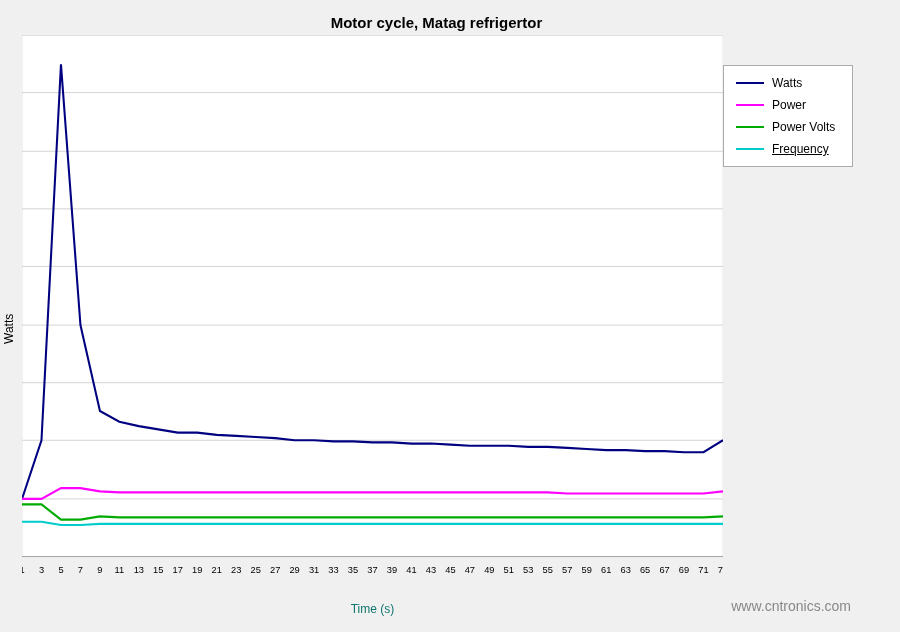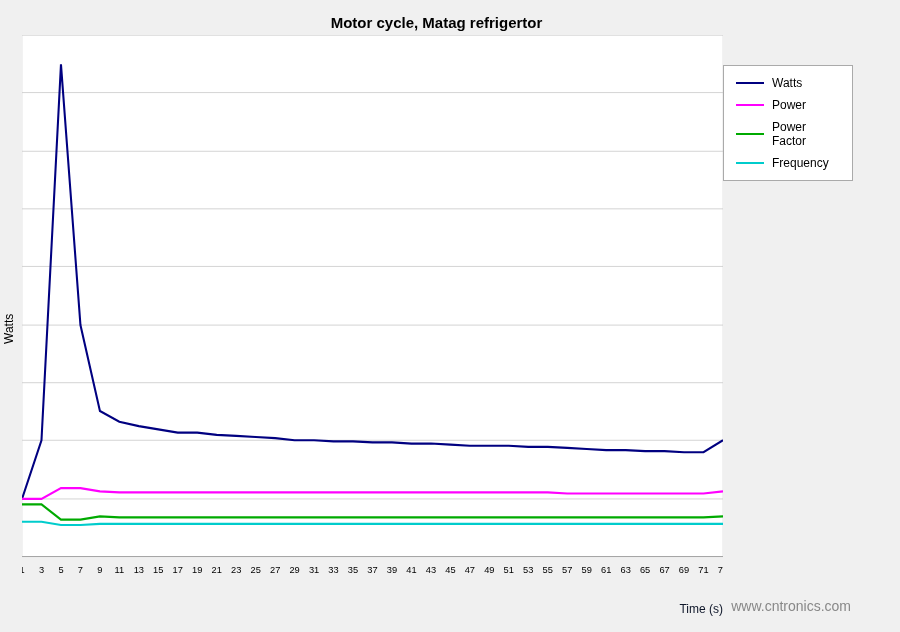--- a/index.html
+++ b/index.html
@@ -60,44 +60,44 @@
       flex: 1;
       position: relative;
       display: flex;
       flex-direction: column;
     }
     .svg-chart {
       flex: 1;
       width: 100%;
     }
     .x-axis-label {
-      text-align: right;
+      text-align: center;
       font-size: 12px;
-      color: #0f172a;
+      color: #0f766e;
       padding-top: 2px;
       padding-bottom: 6px;
     }
     .legend {
       width: 130px;
       border: 1px solid #aaa;
       background: #fff;
       padding: 10px 12px;
       margin-top: 30px;
       margin-right: 20px;
       height: fit-content;
       align-self: flex-start;
     }
     .legend-item {
       display: flex;
       align-items: center;
       margin-bottom: 8px;
       font-size: 12px;
       color: #000;
     }
-    .legend-item:last-child { margin-bottom: 0; }
+    .legend-item:last-child { margin-bottom: 0; text-decoration: underline; }
     .legend-line {
       width: 28px;
       height: 2px;
       margin-right: 8px;
       flex-shrink: 0;
     }
     .watermark {
       position: absolute;
       bottom: 18px;
       right: 22px;
@@ -345,21 +345,21 @@
           <div class="legend-item">
             <div class="legend-line" style="background:#000080;"></div>
             <span>Watts</span>
           </div>
           <div class="legend-item">
             <div class="legend-line" style="background:#ff00ff;"></div>
             <span>Power</span>
           </div>
           <div class="legend-item">
             <div class="legend-line" style="background:#00aa00;"></div>
-            <span>Power Factor</span>
+            <span>Power Volts</span>
           </div>
           <div class="legend-item">
             <div class="legend-line" style="background:#00cccc;"></div>
             <span>Frequency</span>
           </div>
         </div>
       </div>
     </div>
   </div>
   <div class="watermark">www.cntronics.com</div>

